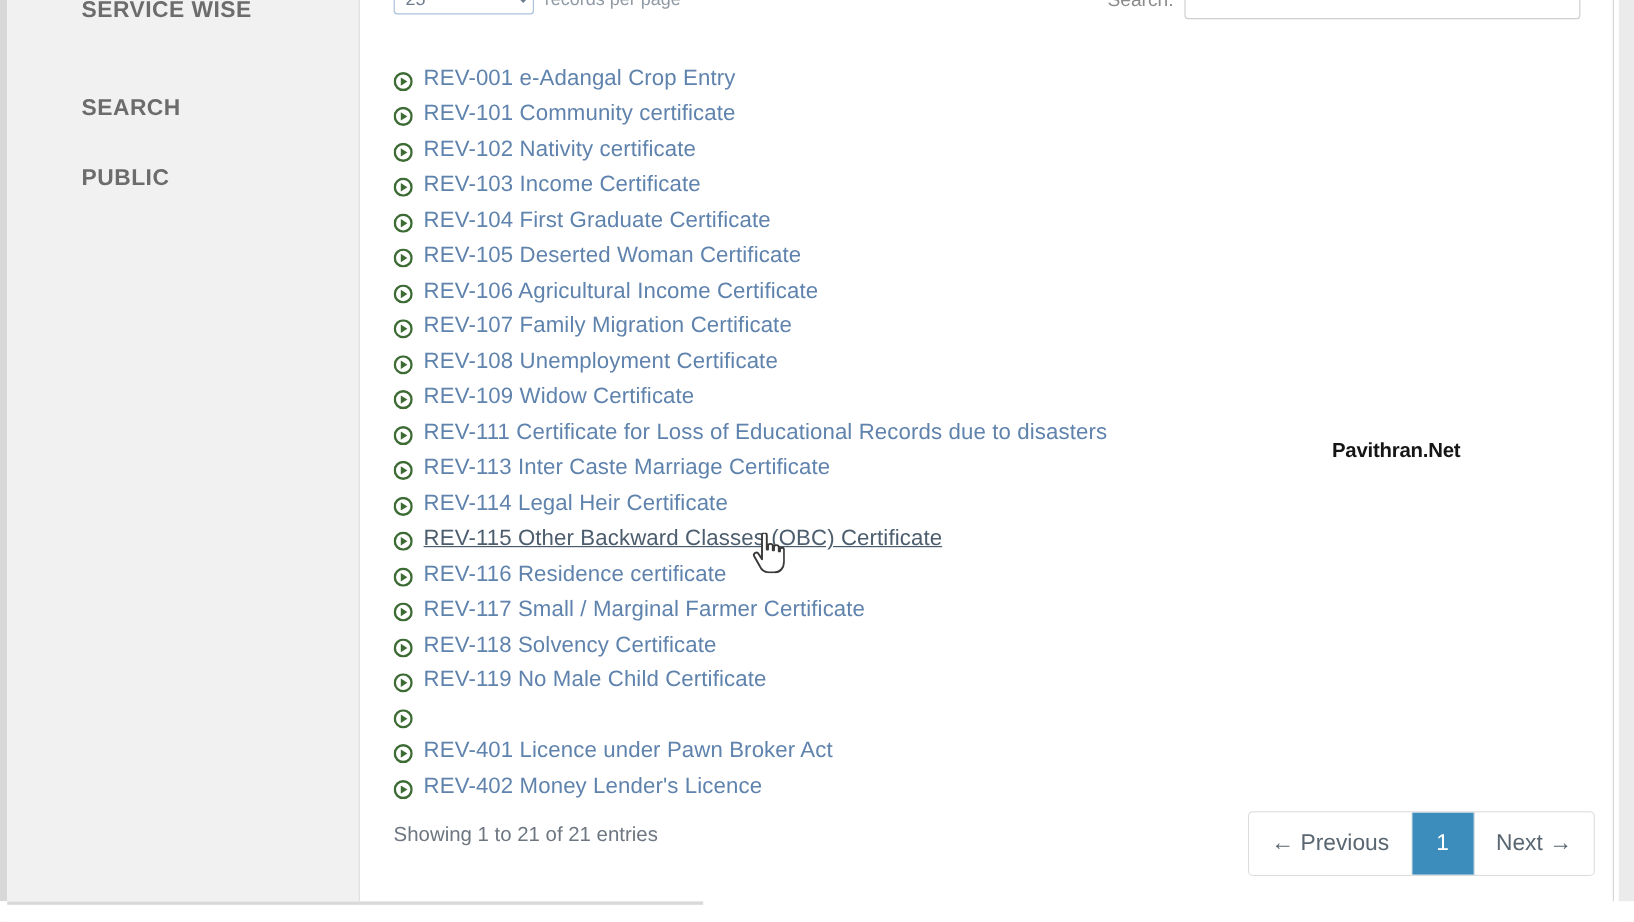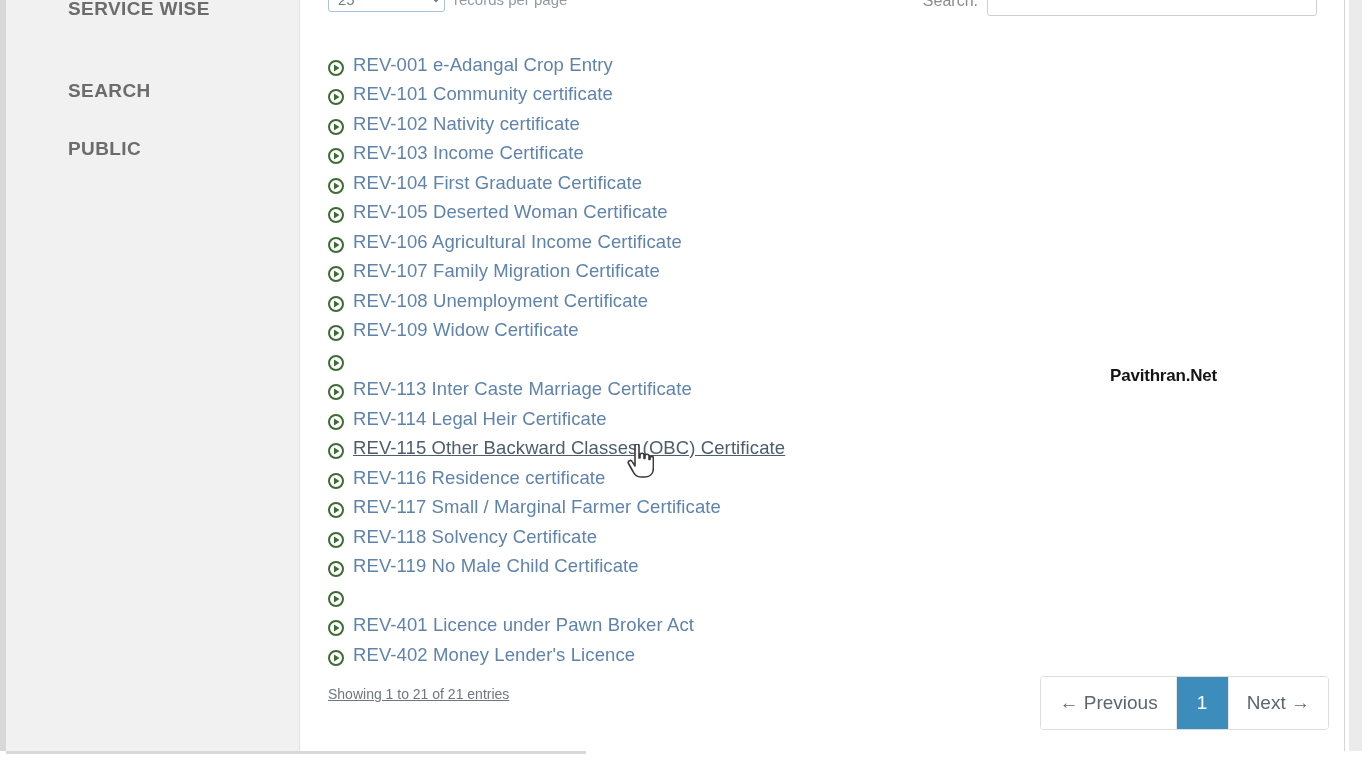--- a/index.html
+++ b/index.html
@@ -146,23 +146,22 @@
     color: #4c5d6e;
     text-decoration: underline;
   }
 
   
   .table-info {
     position: absolute;
     left: 27px;
     top: 686px;
     color: #6e7781;
-    font-size: 14px;
-    white-space: nowrap;
-    text-decoration: underline;
+    font-size: 17px;
+    white-space: nowrap;
   }
   .pagination {
     position: absolute;
     right: 15px;
     top: 676px;
     display: flex;
     border: 1px solid #dddddd;
     border-radius: 4px;
     overflow: hidden;
     background: #ffffff;
@@ -322,20 +321,21 @@
             <circle cx="8" cy="8" r="7" fill="none" stroke="#3d6b34" stroke-width="2"></circle>
             <path d="M6 4.5 L11.5 8 L6 11.5 Z" fill="#3d6b34"></path>
           </svg>
           <a class="item-link" href="#">REV-109 Widow Certificate</a>
         </div>
         <div class="list-item">
           <svg class="bullet-icon" viewBox="0 0 16 16">
             <circle cx="8" cy="8" r="7" fill="none" stroke="#3d6b34" stroke-width="2"></circle>
             <path d="M6 4.5 L11.5 8 L6 11.5 Z" fill="#3d6b34"></path>
           </svg>
+          <a class="item-link" href="#">REV-111 Certificate for Loss of Educational Records due to disasters</a>
         </div>
         <div class="list-item">
           <svg class="bullet-icon" viewBox="0 0 16 16">
             <circle cx="8" cy="8" r="7" fill="none" stroke="#3d6b34" stroke-width="2"></circle>
             <path d="M6 4.5 L11.5 8 L6 11.5 Z" fill="#3d6b34"></path>
           </svg>
           <a class="item-link" href="#">REV-113 Inter Caste Marriage Certificate</a>
         </div>
         <div class="list-item">
           <svg class="bullet-icon" viewBox="0 0 16 16">

